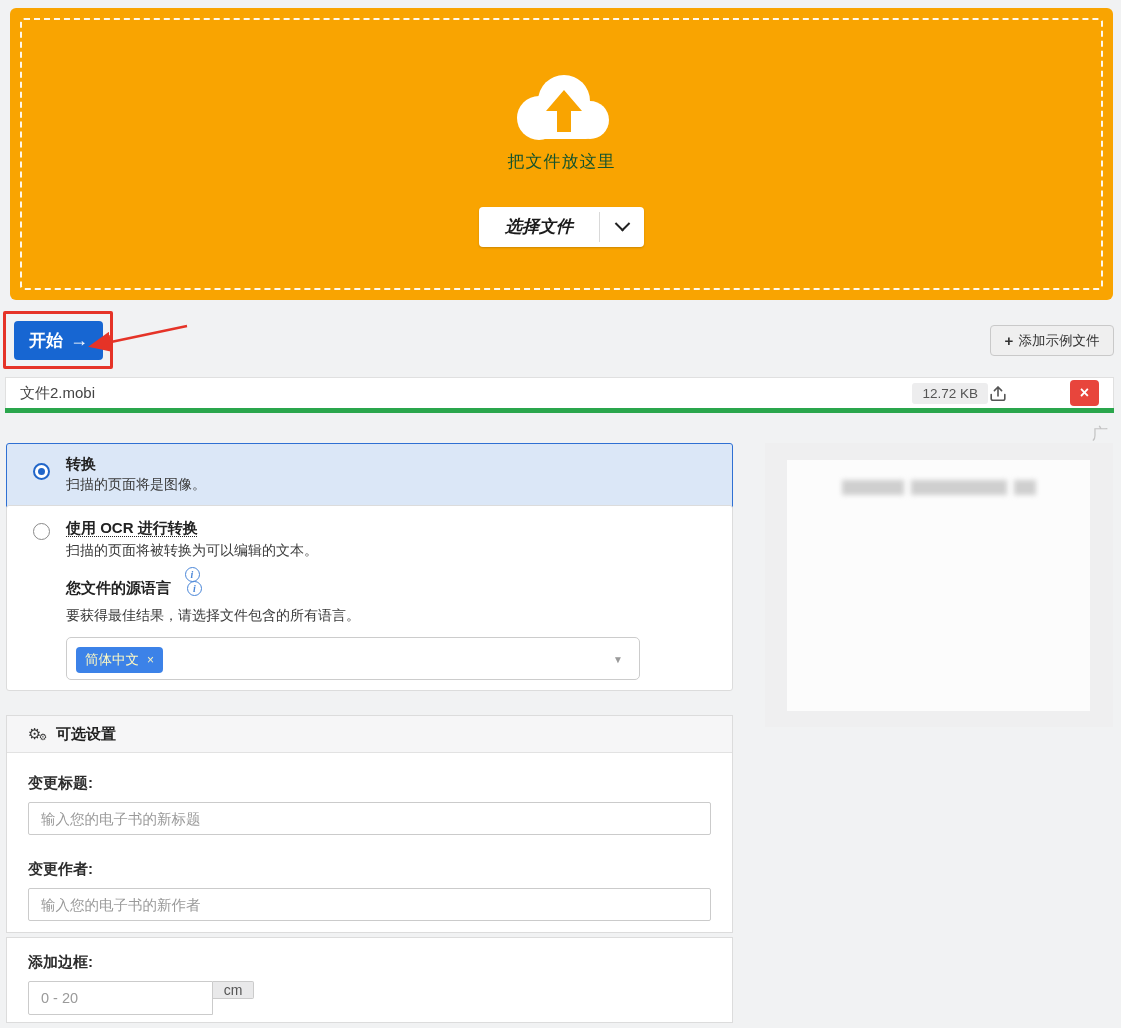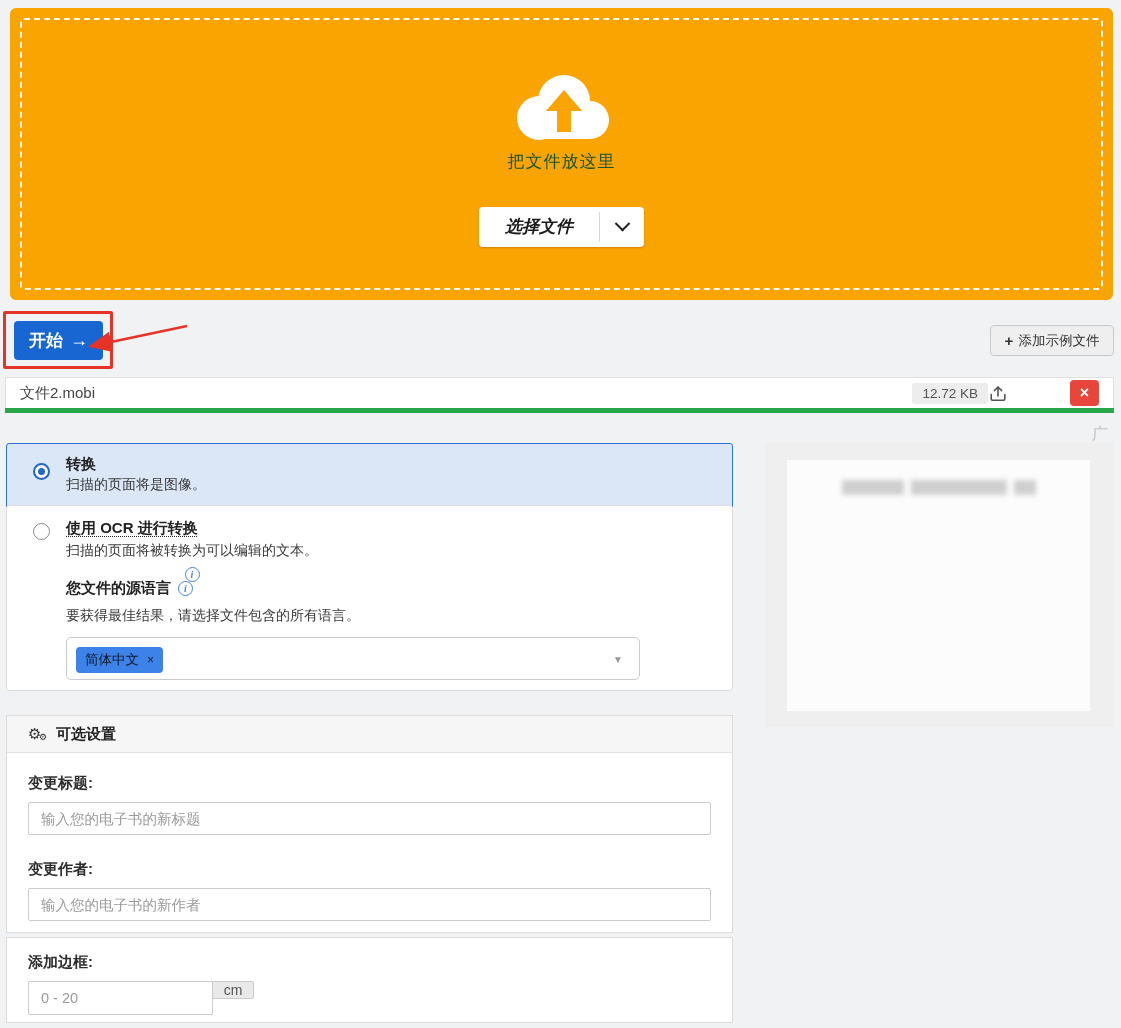--- a/index.html
+++ b/index.html
@@ -64,25 +64,25 @@
   .radio.sel::after { content:""; position:absolute; left:50%; top:50%; width:7px; height:7px; margin:-3.5px 0 0 -3.5px;
                       border-radius:50%; background:#2166c9; }
   .opt-title { position:absolute; font-size:15px; font-weight:bold; color:#222; }
   .opt-desc  { position:absolute; font-size:14px; color:#3a3a3a; display:flex; align-items:center; gap:7px; }
   .dotted-u { text-decoration:underline dotted 1px; text-underline-offset:3px; }
   .info-icon { display:inline-flex; width:15px; height:15px; border:1px solid #4a86d8; border-radius:50%;
                color:#4a86d8; font-size:10px; font-style:italic; font-weight:bold;
                align-items:center; justify-content:center; font-family:"Liberation Serif","DejaVu Serif",serif;
                cursor:pointer; flex:0 0 auto; }
   .lang-label { position:absolute; left:59px; top:73px; font-size:15px; font-weight:bold; color:#222;
-                display:flex; align-items:center; gap:7px; }
+                display:flex; align-items:center; gap:16px; }
   .lang-hint { position:absolute; left:59px; top:101px; font-size:14px; color:#3a3a3a; }
   .lang-select { position:absolute; left:59px; top:131px; width:574px; height:43px; background:#fff;
                  border:1px solid #cccccc; border-radius:5px; cursor:pointer; }
-  .lang-tag { position:absolute; left:9px; top:9px; background:#3c82e8; color:#0f172a; font-size:13.5px;
+  .lang-tag { position:absolute; left:9px; top:9px; background:#3c82e8; color:#fef9c3; font-size:13.5px;
               border-radius:4px; padding:4px 9px; display:flex; align-items:center; gap:8px; }
   .tag-x { font-size:12px; cursor:pointer; opacity:.95; }
   .select-caret { position:absolute; right:16px; top:50%; transform:translateY(-50%); color:#9a9a9a; font-size:10px; cursor:pointer; }
 
   
   .settings-box { position:absolute; left:6px; background:#fff; border:1px solid #dcdcdc; width:727px; }
   .settings-1 { top:715px; height:218px; }
   .settings-2 { top:937px; height:86px; }
   .settings-header { height:37px; background:#f6f6f7; border-bottom:1px solid #e2e2e2;
                      display:flex; align-items:center; gap:8px; padding-left:21px;

